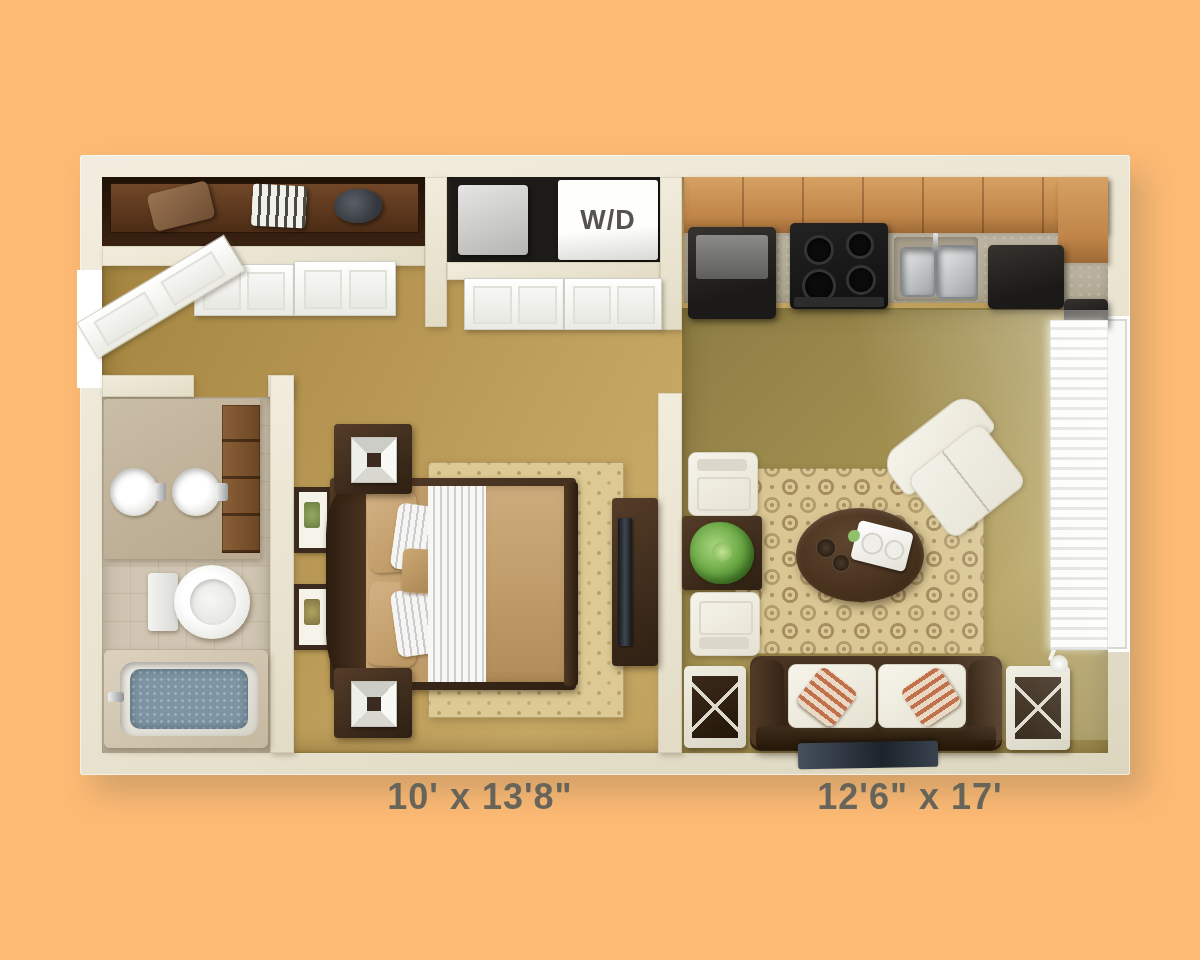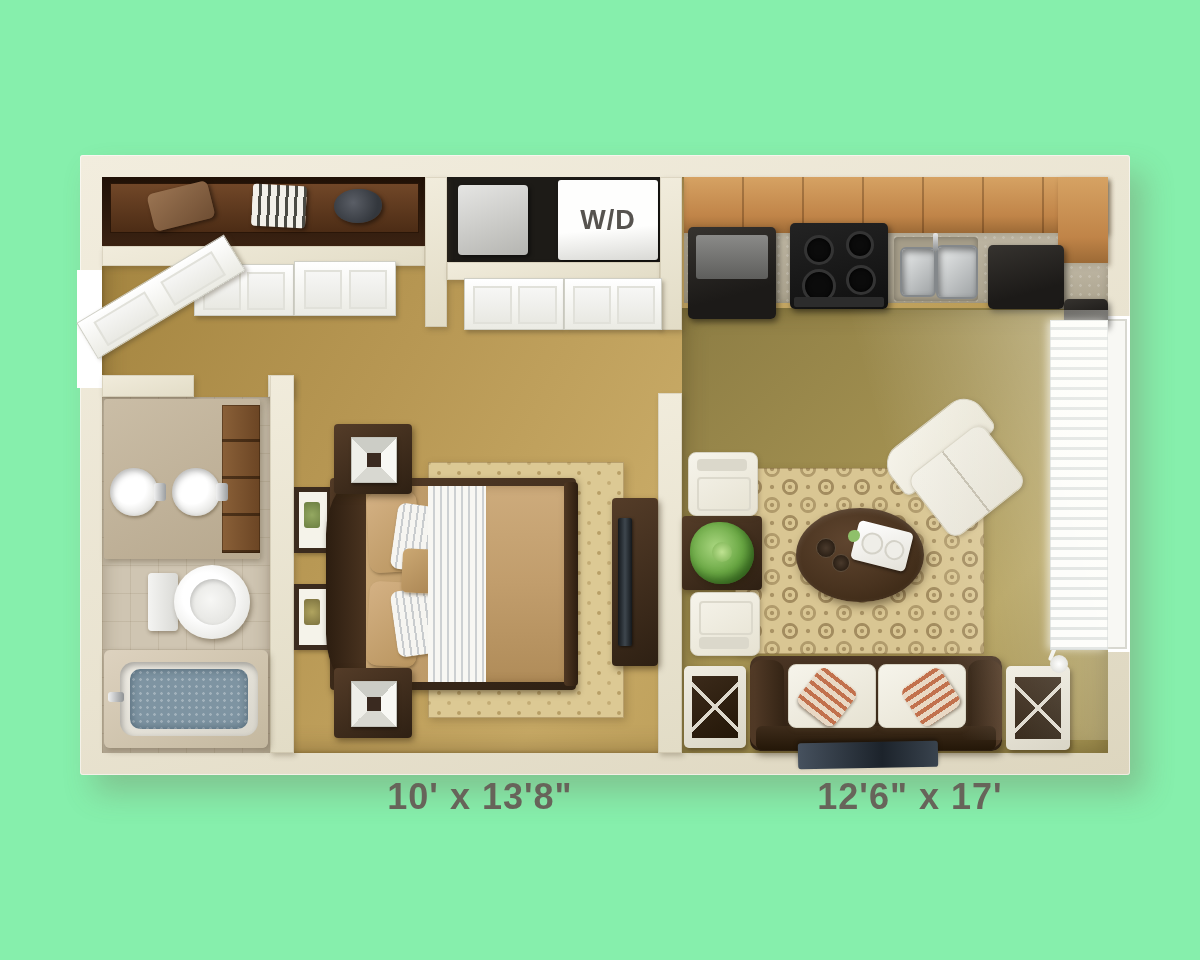--- a/index.html
+++ b/index.html
@@ -1,16 +1,16 @@
 <!DOCTYPE html>
 <html><head>
 <meta charset="utf-8">
 <style>
   html,body{margin:0;padding:0;background:#ffffff;}
-  .stage{position:relative;width:1200px;height:960px;background:#86efac;overflow:hidden;
+  .stage{position:relative;width:1200px;height:960px;background:#fdba74;overflow:hidden;
          font-family:"Liberation Sans",sans-serif;}
   .a{position:absolute;}
 
   
   .building{left:80px;top:155px;width:1050px;height:620px;border-radius:3px;
             background:linear-gradient(160deg,#f2edde 0%,#e9e3d0 55%,#ddd6bf 100%);
             box-shadow:14px 18px 30px rgba(112,102,78,.30), inset 0 0 0 1px rgba(255,255,255,.55);}
   .inner{left:22px;top:22px;width:1006px;height:576px;}
 
   .wall{background:linear-gradient(165deg,#f1ecdc,#e2dcc6);

